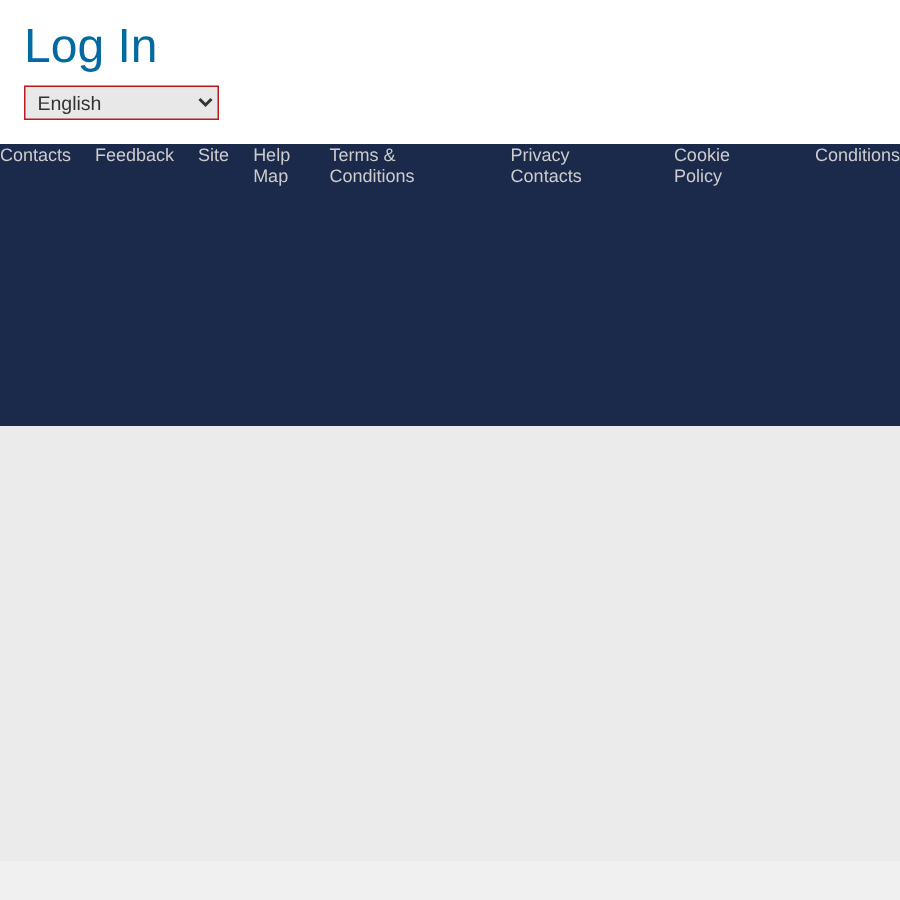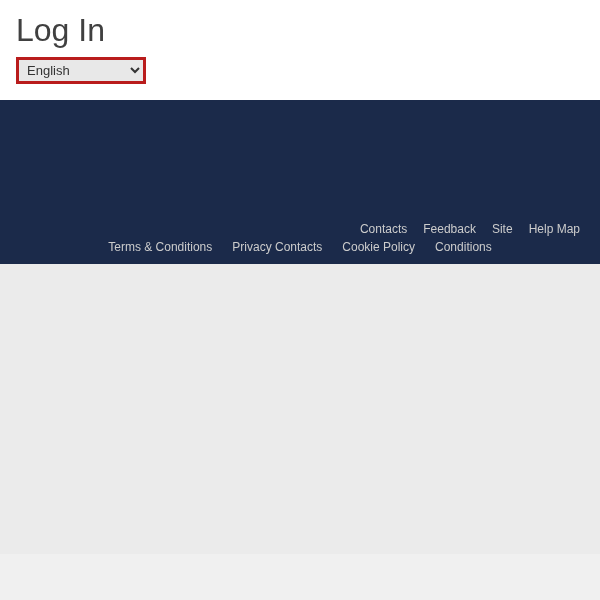--- a/index.html
+++ b/index.html
@@ -17,62 +17,62 @@
     }
 
     .top-section {
       background-color: #ffffff;
       padding: 12px 16px 16px 16px;
     }
 
     .page-title {
       font-size: 32px;
       font-weight: normal;
-      color: #404040;
+      color: #0369a1;
       margin-bottom: 8px;
     }
 
     .language-label {
       font-size: 12px;
       color: #333333;
       margin-bottom: 4px;
     }
 
     .language-select {
       font-size: 13px;
       padding: 2px 4px;
-      border: 3px solid #b91c1c;
+      border: 1px solid #b91c1c;
       background-color: #e8e8e8;
       color: #333333;
       width: 130px;
       appearance: auto;
     }
 
     .dark-banner {
       background-color: #1b2a4a;
       width: 100%;
-      height: 164px;
+      height: 188px;
       display: flex;
-      flex-direction: column;
+      flex-direction: row;
       justify-content: flex-end;
       padding-bottom: 10px;
     }
 
     .footer-links-top {
       display: flex;
       justify-content: flex-end;
       padding-right: 20px;
       margin-bottom: 4px;
       gap: 16px;
     }
 
     .footer-links-bottom {
       display: flex;
       justify-content: center;
-      gap: 20px;
+      gap: 32px;
     }
 
     .footer-link {
       color: #cccccc;
       font-size: 12px;
       text-decoration: none;
       cursor: pointer;
     }
 
     .bottom-section {

